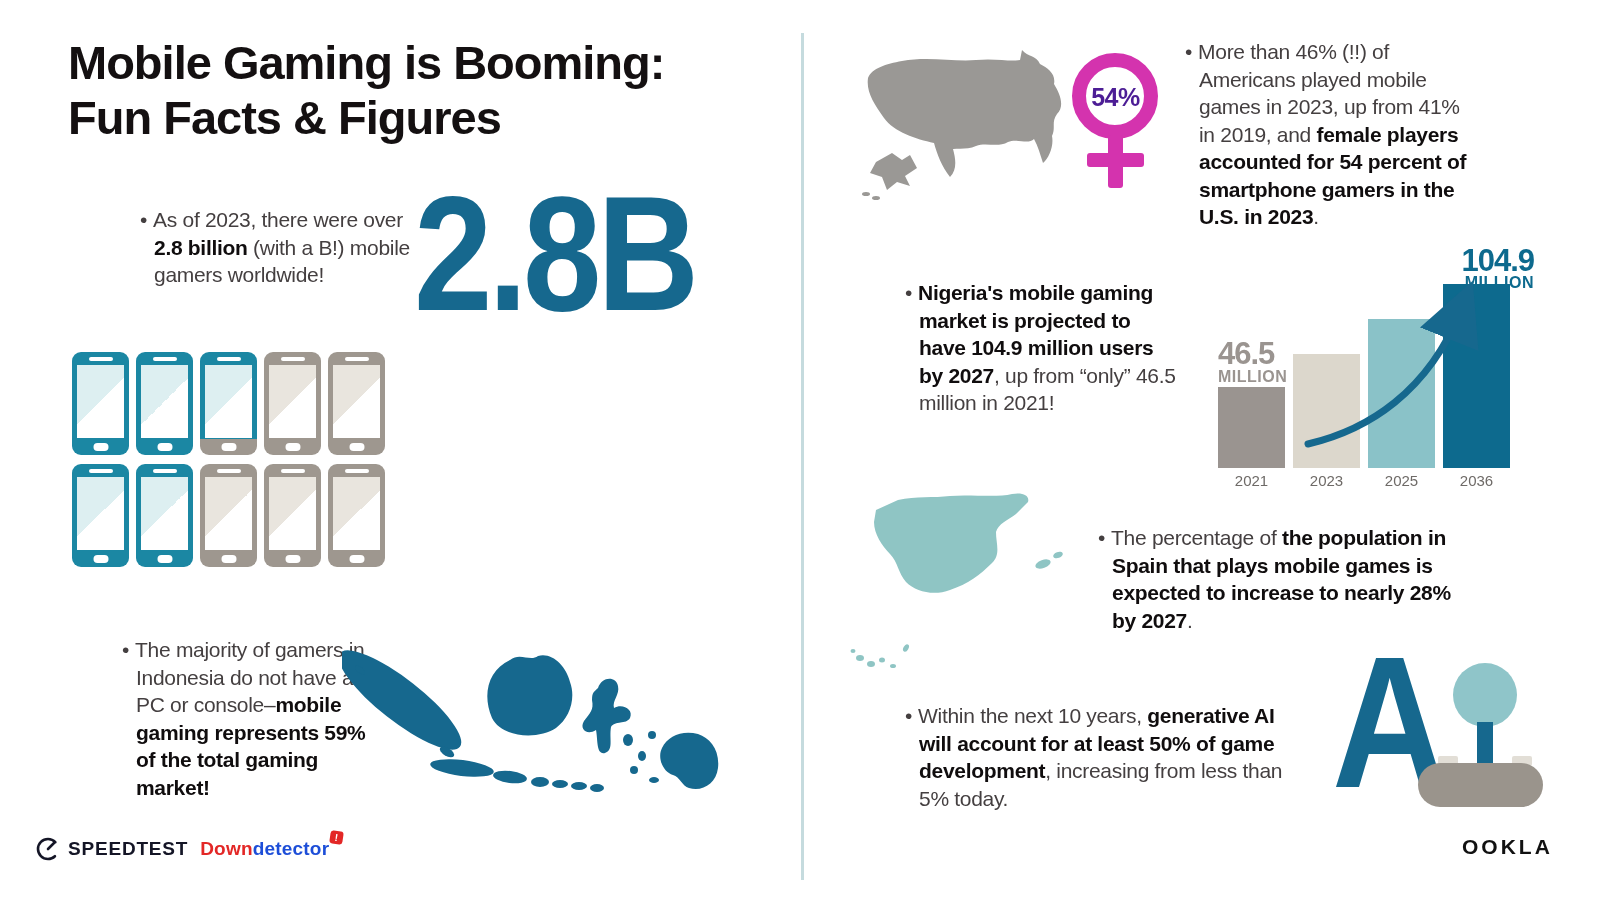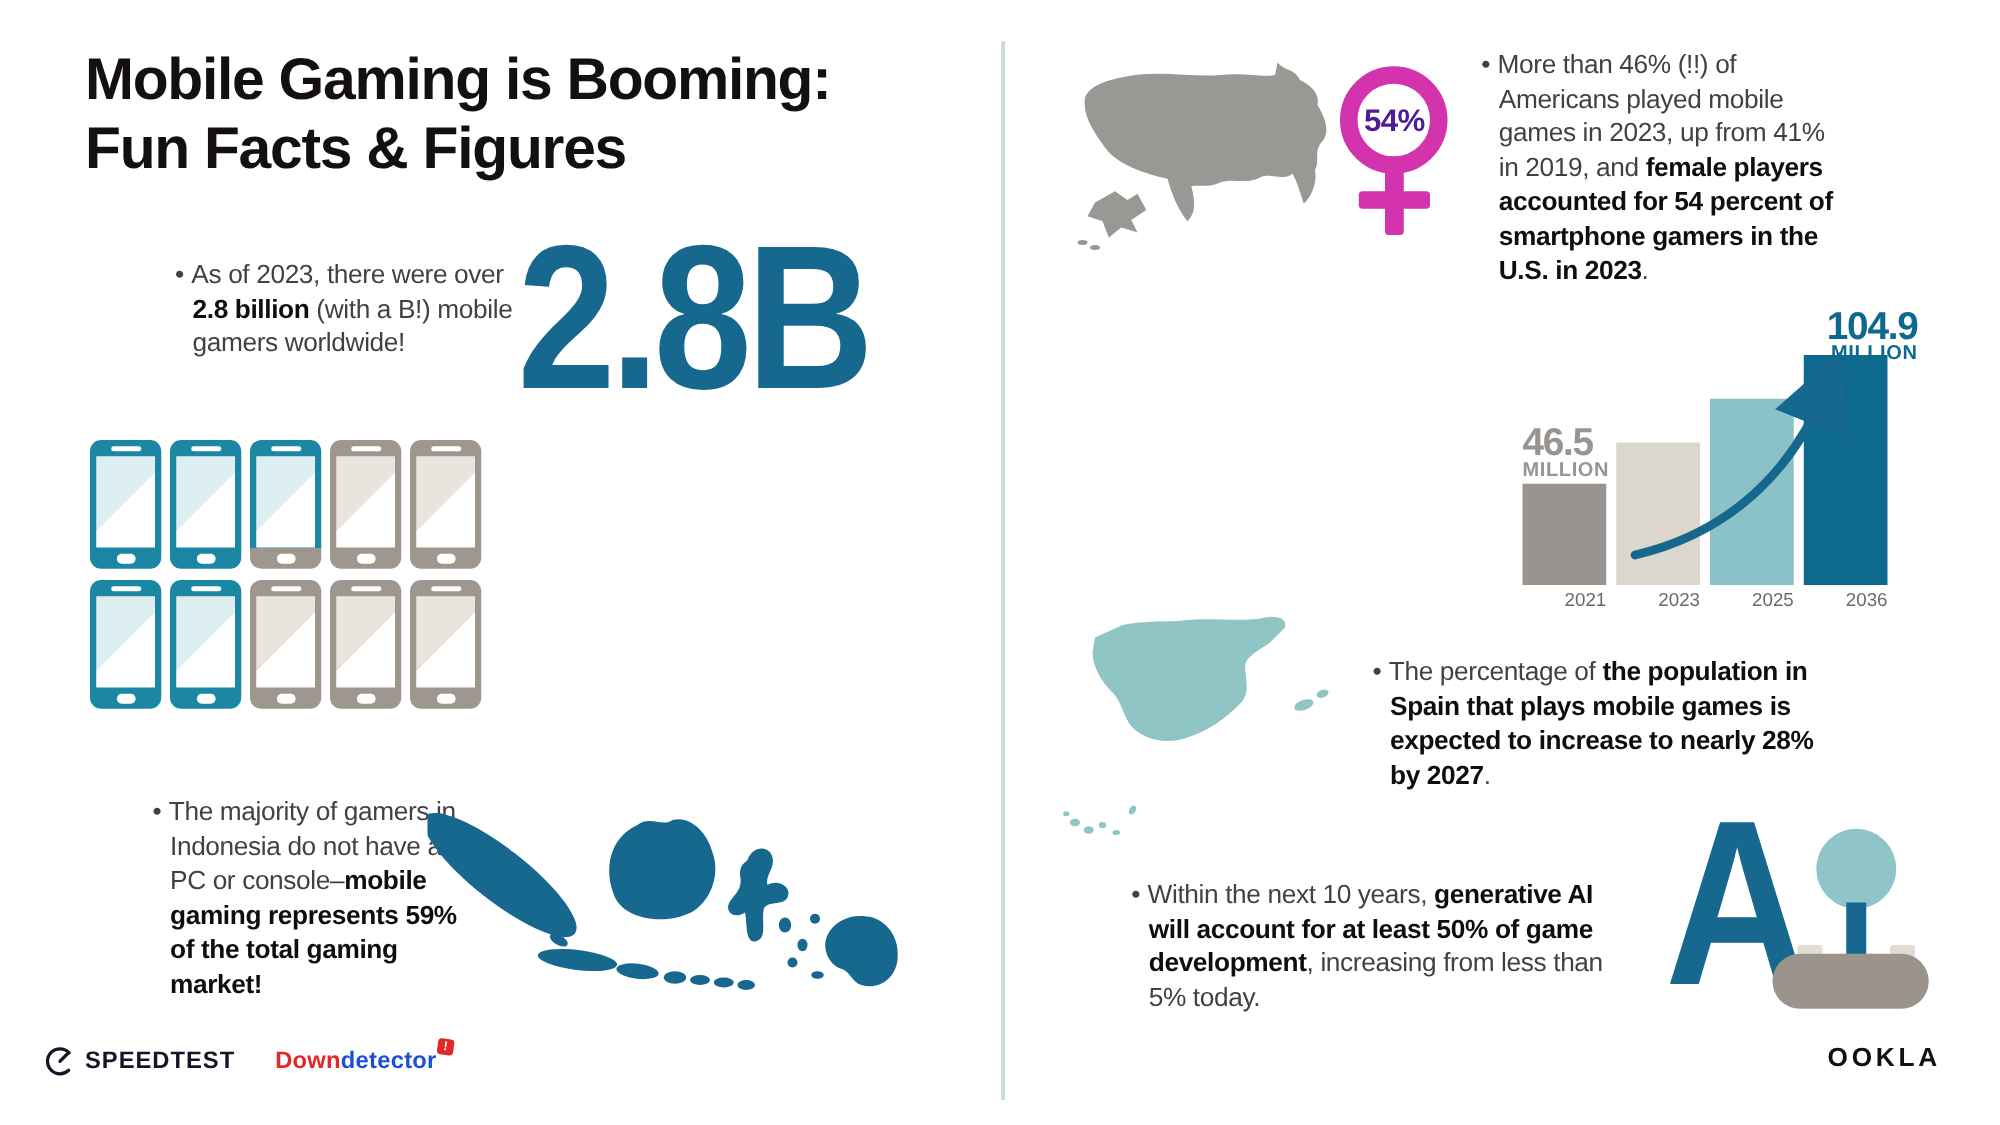--- a/index.html
+++ b/index.html
@@ -31,37 +31,37 @@
                width:15px;height:8px;border-radius:4px;background:#fff;}
   
   .divider{position:absolute;left:801px;top:33px;width:3px;height:847px;background:#c5dbde;}
   
   .female{position:absolute;left:1068px;top:50px;width:95px;height:142px;}
   .female .pct{position:absolute;left:0;right:0;top:33px;text-align:center;
                font-size:25px;font-weight:700;color:#4c1d95;letter-spacing:-0.5px;}
   
   .chart{position:absolute;left:1218px;top:246px;width:318px;height:246px;}
   .bars{position:absolute;left:0;right:0;bottom:0;display:flex;align-items:flex-end;gap:8px;}
-  .bcol{width:67px;display:flex;flex-direction:column;align-items:flex-end;}
+  .bcol{width:67px;display:flex;flex-direction:column;align-items:center;}
   .bar{width:67px;}
   .bar.c0{background:#9a9490;} .bar.c1{background:#dcd7cc;}
   .bar.c2{background:#8ac2c8;} .bar.c3{background:#0d6a8e;}
   .year{height:20px;padding-top:4px;font-size:15px;color:#6e6a67;}
   .chart-label{position:absolute;font-weight:700;line-height:0.95;}
   .chart-label .num{font-size:31px;letter-spacing:-1px;}
   .chart-label .unit{font-size:16px;letter-spacing:0.5px;}
   .label-2021{left:0;bottom:108px;color:#9a9490;}
   .label-2027{right:2px;top:0;color:#0d6a8e;text-align:right;}
   .arrow-svg{position:absolute;left:0;top:0;width:318px;height:246px;pointer-events:none;}
   
   .ai-a{position:absolute;left:1332px;top:628px;font-size:188px;line-height:1;font-weight:700;
         color:#16688e;letter-spacing:-6px;transform:scaleX(0.85);transform-origin:left top;}
   .joystick{position:absolute;left:1400px;top:630px;}
   
-  .footer-left{position:absolute;left:35px;top:836px;display:flex;align-items:center;gap:32px;}
+  .footer-left{position:absolute;left:35px;top:836px;display:flex;align-items:center;gap:12px;}
   .logo-speedtest{display:flex;align-items:center;gap:7px;font-size:19px;font-weight:700;
                   color:#141526;letter-spacing:0.8px;}
   .logo-dd{position:relative;font-size:19px;font-weight:700;letter-spacing:0.2px;}
   .logo-dd .down{color:#e32726;} .logo-dd .det{color:#1d4ed8;}
   .dd-badge{position:absolute;top:-7px;right:-14px;width:13px;height:13px;background:#e32726;
             border-radius:3px;transform:rotate(8deg);color:#fff;font-size:10px;font-weight:700;
             text-align:center;line-height:13px;}
   .logo-ookla{position:absolute;left:1462px;top:835px;font-size:21px;font-weight:700;
               letter-spacing:3px;color:#111;}
 </style>
@@ -184,20 +184,21 @@
     <svg width="95" height="142" viewBox="0 0 95 142">
       <circle cx="47" cy="46" r="36" fill="#ffffff" stroke="#d433ae" stroke-width="14"></circle>
       <rect x="40" y="85" width="15" height="53" rx="3" fill="#d433ae"></rect>
       <rect x="19" y="103" width="57" height="14" rx="3" fill="#d433ae"></rect>
     </svg>
     <span class="pct">54%</span>
   </div>
 
   <p class="fact" style="left:1185px;top:38px;width:268px;"><span class="dot">•</span><span>More than 46% (!!) of Americans played mobile games in 2023, up from 41% in 2019, and </span><span class="b">female players accounted for 54 percent of smartphone gamers in the U.S. in 2023</span><span>.</span></p>
 
+  <p class="fact" style="left:905px;top:279px;width:262px;"><span class="dot">•</span><span class="b">Nigeria's mobile gaming market is projected to have 104.9 million users by 2027</span><span>, up from “only” 46.5 million in 2021!</span></p>
 
   <div class="chart">
     <div class="chart-label label-2021">
       <div class="num">46.5</div>
       <div class="unit">MILLION</div>
     </div>
     <div class="chart-label label-2027">
       <div class="num">104.9</div>
       <div class="unit">MILLION</div>
     </div>

